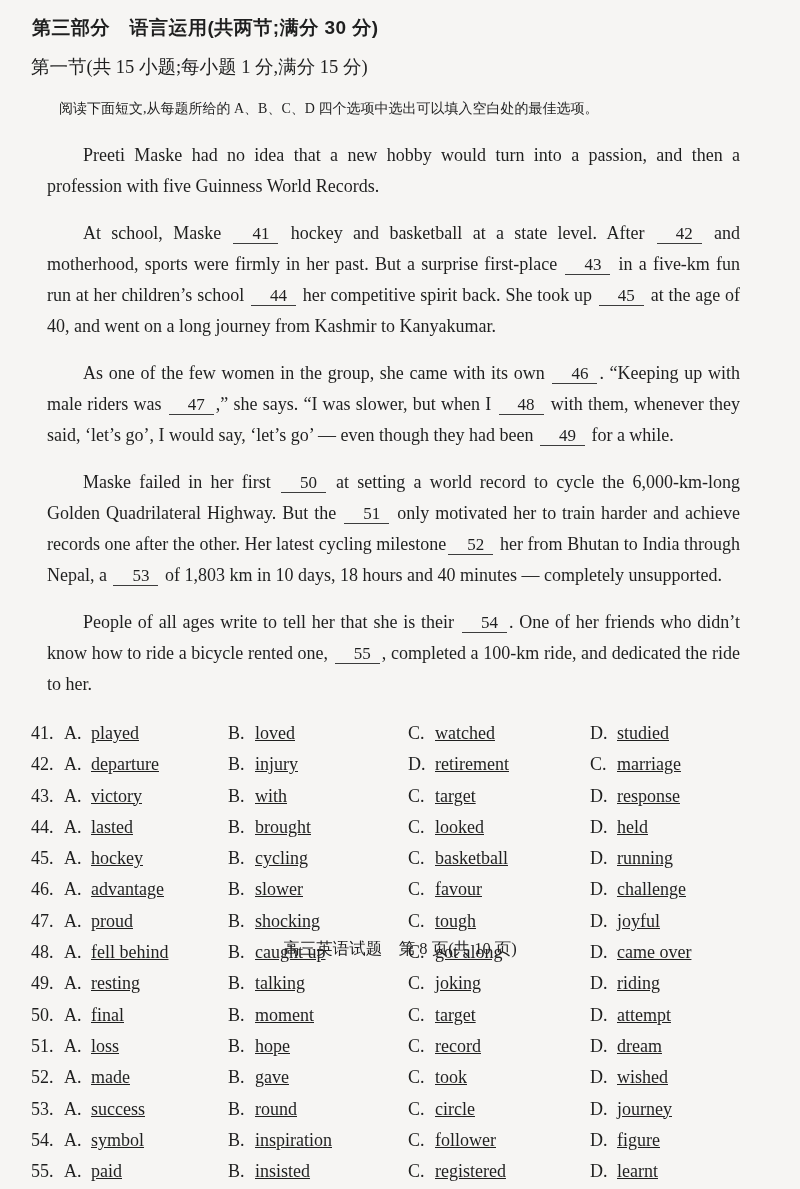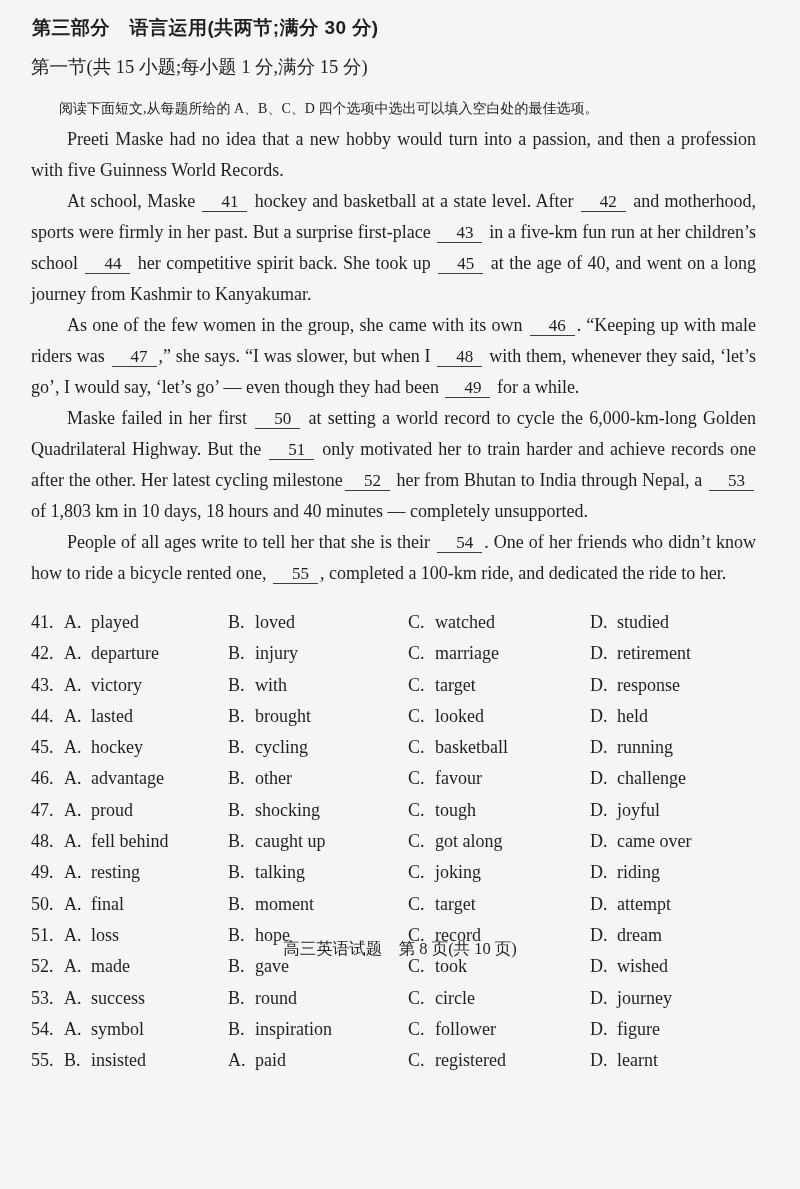--- a/index.html
+++ b/index.html
@@ -24,38 +24,38 @@
   .section-title {
     font-size: 18.5px;
     margin: 0 0 15px 0;
   }
   .instructions {
     font-size: 14px; line-height: 30px;
     margin: 0; text-indent: 2em;
   }
   .passage p {
     font-size: 18px; line-height: 31px;
-    margin: 0; text-indent: 2em;
+    margin: 16px; text-indent: 2em;
     text-align: justify;
     font-family: Liberation Serif, serif;
   }
   .blank {
     display: inline-block;
     min-width: 27px; padding: 0 9px; margin: 0 2px;
     text-align: right; text-indent: 0;
     font-size: 17px; line-height: 19px;
     border-bottom: 1.5px solid #3c3c3c;
   }
   .questions { margin-top: 18px; }
   .q-row {
     display: grid;
     grid-template-columns: 33px 164px 180px 182px auto;
     font-size: 18px; line-height: 31.3px;
   }
-  .q-opt { white-space: nowrap; }
+  .q-opt { white-space: nowrap; text-decoration: underline; }
   .q-label { display: inline-block; min-width: 27px; }
   .footer {
     position: absolute; bottom: 13px; left: 0;
     width: 100%; text-align: center;
     font-size: 16.5px;
   }
 </style>
 </head>
 <body>
 
@@ -80,22 +80,22 @@
         <span class="q-num">41.</span>
         <span class="q-opt"><span class="q-label">A.</span><span class="q-text">played</span></span>
         <span class="q-opt"><span class="q-label">B.</span><span class="q-text">loved</span></span>
         <span class="q-opt"><span class="q-label">C.</span><span class="q-text">watched</span></span>
         <span class="q-opt"><span class="q-label">D.</span><span class="q-text">studied</span></span>
       </div>
       <div class="q-row">
         <span class="q-num">42.</span>
         <span class="q-opt"><span class="q-label">A.</span><span class="q-text">departure</span></span>
         <span class="q-opt"><span class="q-label">B.</span><span class="q-text">injury</span></span>
+        <span class="q-opt"><span class="q-label">D.</span><span class="q-text">retirement</span></span>
         <span class="q-opt"><span class="q-label">C.</span><span class="q-text">marriage</span></span>
-        <span class="q-opt"><span class="q-label">D.</span><span class="q-text">retirement</span></span>
       </div>
       <div class="q-row">
         <span class="q-num">43.</span>
         <span class="q-opt"><span class="q-label">A.</span><span class="q-text">victory</span></span>
         <span class="q-opt"><span class="q-label">B.</span><span class="q-text">with</span></span>
         <span class="q-opt"><span class="q-label">C.</span><span class="q-text">target</span></span>
         <span class="q-opt"><span class="q-label">D.</span><span class="q-text">response</span></span>
       </div>
       <div class="q-row">
         <span class="q-num">44.</span>
@@ -107,21 +107,21 @@
       <div class="q-row">
         <span class="q-num">45.</span>
         <span class="q-opt"><span class="q-label">A.</span><span class="q-text">hockey</span></span>
         <span class="q-opt"><span class="q-label">B.</span><span class="q-text">cycling</span></span>
         <span class="q-opt"><span class="q-label">C.</span><span class="q-text">basketball</span></span>
         <span class="q-opt"><span class="q-label">D.</span><span class="q-text">running</span></span>
       </div>
       <div class="q-row">
         <span class="q-num">46.</span>
         <span class="q-opt"><span class="q-label">A.</span><span class="q-text">advantage</span></span>
-        <span class="q-opt"><span class="q-label">B.</span><span class="q-text">other</span></span>
+        <span class="q-opt"><span class="q-label">B.</span><span class="q-text">slower</span></span>
         <span class="q-opt"><span class="q-label">C.</span><span class="q-text">favour</span></span>
         <span class="q-opt"><span class="q-label">D.</span><span class="q-text">challenge</span></span>
       </div>
       <div class="q-row">
         <span class="q-num">47.</span>
         <span class="q-opt"><span class="q-label">A.</span><span class="q-text">proud</span></span>
         <span class="q-opt"><span class="q-label">B.</span><span class="q-text">shocking</span></span>
         <span class="q-opt"><span class="q-label">C.</span><span class="q-text">tough</span></span>
         <span class="q-opt"><span class="q-label">D.</span><span class="q-text">joyful</span></span>
       </div>
@@ -169,22 +169,22 @@
       </div>
       <div class="q-row">
         <span class="q-num">54.</span>
         <span class="q-opt"><span class="q-label">A.</span><span class="q-text">symbol</span></span>
         <span class="q-opt"><span class="q-label">B.</span><span class="q-text">inspiration</span></span>
         <span class="q-opt"><span class="q-label">C.</span><span class="q-text">follower</span></span>
         <span class="q-opt"><span class="q-label">D.</span><span class="q-text">figure</span></span>
       </div>
       <div class="q-row">
         <span class="q-num">55.</span>
+        <span class="q-opt"><span class="q-label">A.</span><span class="q-text">paid</span></span>
         <span class="q-opt"><span class="q-label">B.</span><span class="q-text">insisted</span></span>
-        <span class="q-opt"><span class="q-label">A.</span><span class="q-text">paid</span></span>
         <span class="q-opt"><span class="q-label">C.</span><span class="q-text">registered</span></span>
         <span class="q-opt"><span class="q-label">D.</span><span class="q-text">learnt</span></span>
       </div>
     </div>
 
   <div class="footer">高三英语试题　第 8 页(共 10 页)</div>
 
 </div>
 
 </body></html>

